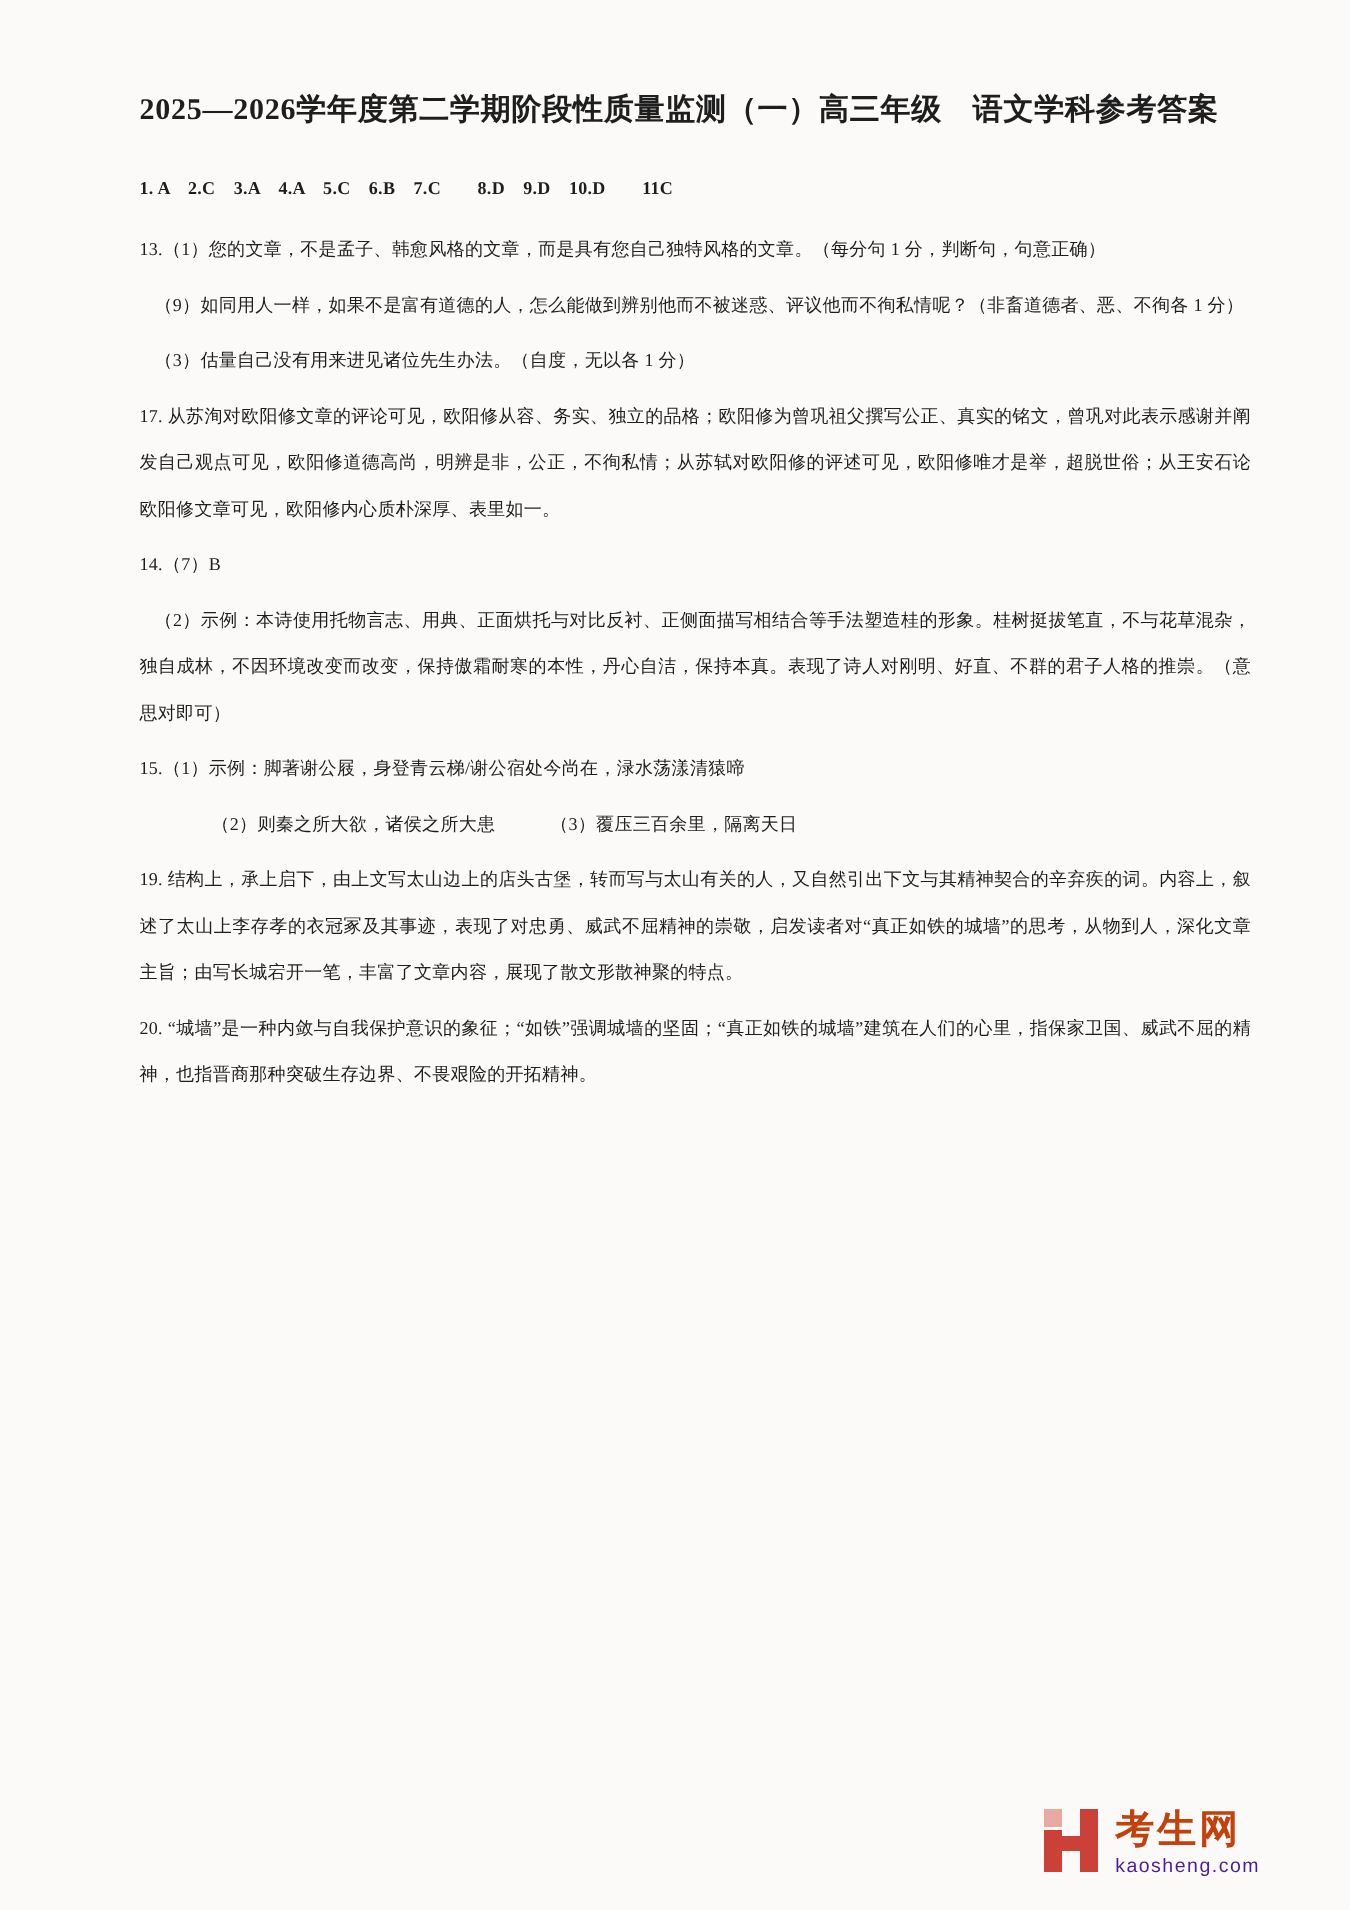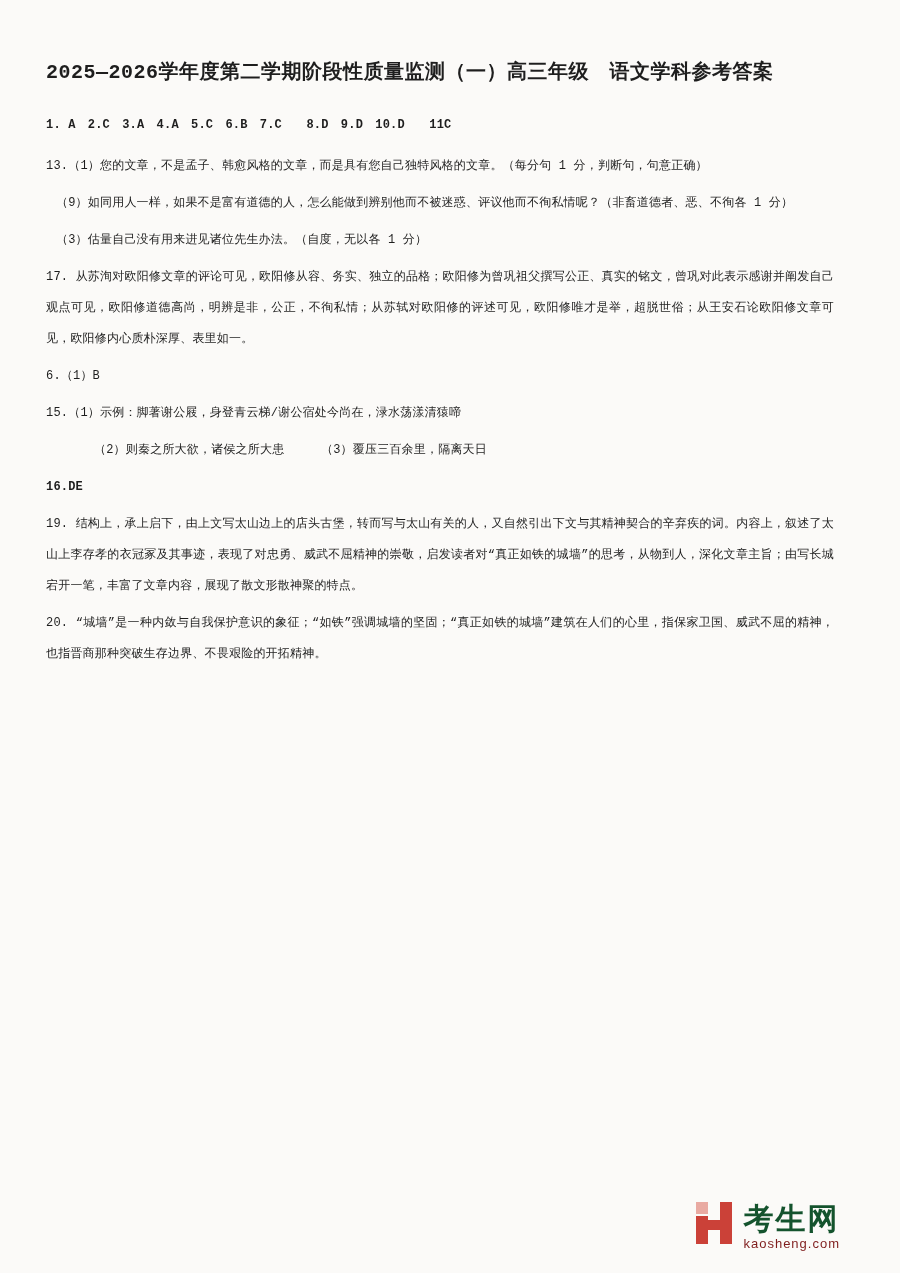--- a/index.html
+++ b/index.html
@@ -14,23 +14,22 @@
     position: relative;
     font-family: "Liberation Serif", "DejaVu Serif", serif;
     color: #1e1e1e;
   }
   .sheet {
     position: absolute;
     top: 0;
     left: 0;
     width: 900px;
     height: 1084px;
-    padding: 58px 66px 0 46px;
+    padding: 58px 66px 0 93px;
     box-sizing: border-box;
-    font-family: Liberation Mono, monospace;
   }
   .doc-title {
     font-size: 20px;
     font-weight: 700;
     margin: 0 0 22px 0;
     letter-spacing: 0.5px;
     line-height: 1.5;
   }
   .para {
     font-size: 12px;
@@ -97,55 +96,55 @@
     width: 12px;
     height: 42px;
     background: #cb4138;
   }
   .wm-text {
     display: flex;
     flex-direction: column;
     line-height: 1.1;
   }
   .wm-name {
-    font-size: 30px;
+    font-size: 26px;
     font-weight: 700;
-    color: #14532d;
+    color: #c2410c;
     letter-spacing: 2px;
     font-family: "Liberation Serif", serif;
   }
   .wm-url {
     font-size: 13px;
-    color: #7f1d1d;
+    color: #4c1d95;
     letter-spacing: 1px;
     margin-top: 2px;
     font-family: "Liberation Sans", sans-serif;
   }
 </style>
 </head>
 <body>
 
 <div class="sheet">
 
   <h1 class="doc-title">2025—2026学年度第二学期阶段性质量监测（一）高三年级　语文学科参考答案</h1>
 
   <p class="para bold mb-lg">1. A　2.C　3.A　4.A　5.C　6.B　7.C　　8.D　9.D　10.D　　11C</p>
 
   <p class="para">13.（1）您的文章，不是孟子、韩愈风格的文章，而是具有您自己独特风格的文章。（每分句 1 分，判断句，句意正确）</p>
   <p class="para ti-1">（9）如同用人一样，如果不是富有道德的人，怎么能做到辨别他而不被迷惑、评议他而不徇私情呢？（非畜道德者、恶、不徇各 1 分）</p>
   <p class="para ti-1">（3）估量自己没有用来进见诸位先生办法。（自度，无以各 1 分）</p>
 
   <p class="para">17. 从苏洵对欧阳修文章的评论可见，欧阳修从容、务实、独立的品格；欧阳修为曾巩祖父撰写公正、真实的铭文，曾巩对此表示感谢并阐发自己观点可见，欧阳修道德高尚，明辨是非，公正，不徇私情；从苏轼对欧阳修的评述可见，欧阳修唯才是举，超脱世俗；从王安石论欧阳修文章可见，欧阳修内心质朴深厚、表里如一。</p>
 
-  <p class="para">6.（1）B</p>
+  <p class="para">14.（7）B</p>
+  <p class="para ti-1">（2）示例：本诗使用托物言志、用典、正面烘托与对比反衬、正侧面描写相结合等手法塑造桂的形象。桂树挺拔笔直，不与花草混杂，独自成林，不因环境改变而改变，保持傲霜耐寒的本性，丹心自洁，保持本真。表现了诗人对刚明、好直、不群的君子人格的推崇。（意思对即可）</p>
 
   <p class="para">15.（1）示例：脚著谢公屐，身登青云梯/谢公宿处今尚在，渌水荡漾清猿啼</p>
   <p class="para ti-2">（2）则秦之所大欲，诸侯之所大患　　　（3）覆压三百余里，隔离天日</p>
 
-  <p class="para bold">16.DE</p>
 
 
 
   <p class="para">19. 结构上，承上启下，由上文写太山边上的店头古堡，转而写与太山有关的人，又自然引出下文与其精神契合的辛弃疾的词。内容上，叙述了太山上李存孝的衣冠冢及其事迹，表现了对忠勇、威武不屈精神的崇敬，启发读者对“真正如铁的城墙”的思考，从物到人，深化文章主旨；由写长城宕开一笔，丰富了文章内容，展现了散文形散神聚的特点。</p>
 
   <p class="para">20. “城墙”是一种内敛与自我保护意识的象征；“如铁”强调城墙的坚固；“真正如铁的城墙”建筑在人们的心里，指保家卫国、威武不屈的精神，也指晋商那种突破生存边界、不畏艰险的开拓精神。</p>
 
 </div>
 
 <div class="watermark">

